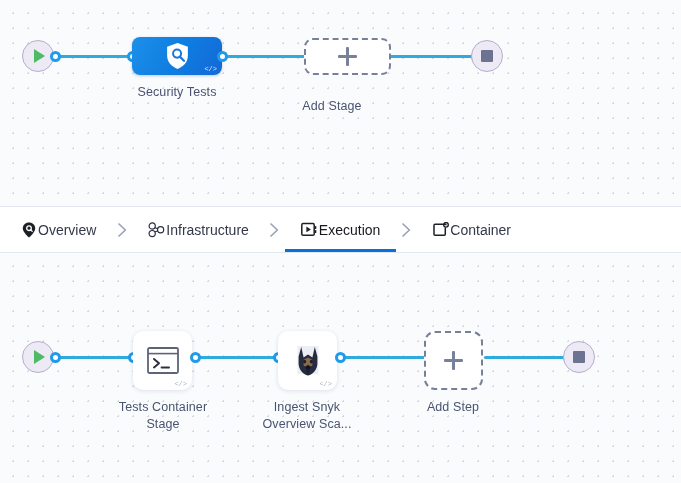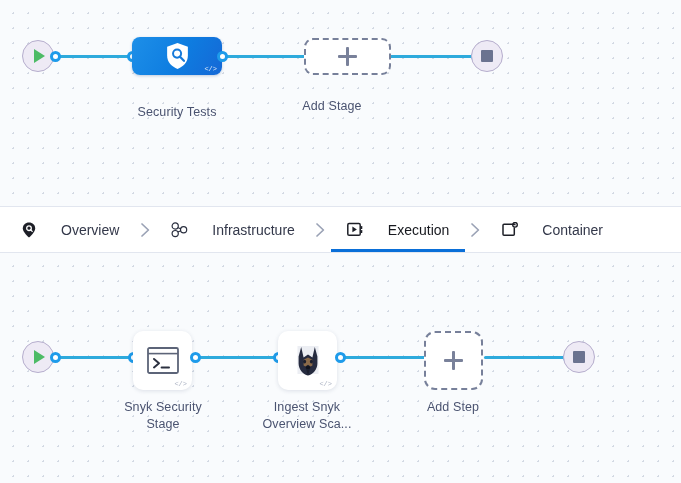--- a/index.html
+++ b/index.html
@@ -156,21 +156,21 @@
     border-top: 1px solid #e2e6ef;
     border-bottom: 1px solid #e2e6ef;
     box-sizing: border-box;
     display: flex;
     align-items: stretch;
     padding-left: 16px;
   }
   .tab {
     display: flex;
     align-items: center;
-    gap: 24px;
+    gap: 1px;
     padding: 0 4px;
     position: relative;
     cursor: pointer;
   }
   .tab-label {
     font-size: 14px;
     color: #33384a;
     white-space: nowrap;
   }
   .tab.active .tab-label { font-weight: normal; color: #17191f; }
@@ -207,21 +207,21 @@
   <div class="dot" style="left:127px; top:51px;"></div>
   <div class="stage-node" id="security-tests-node" style="left:132px; top:37px;">
     <svg width="25" height="28" viewBox="0 0 24 27">
       <path d="M12 1 L22 4.6 V13 C22 19.6 17.4 23.8 12 26 C6.6 23.8 2 19.6 2 13 V4.6 Z" fill="#ffffff"></path>
       <circle cx="11.6" cy="11.2" r="3.9" fill="none" stroke="#1579da" stroke-width="1.9"></circle>
       <line x1="14.4" y1="14.2" x2="18.2" y2="18.2" stroke="#1579da" stroke-width="2.1" stroke-linecap="round"></line>
     </svg>
     <span class="code-tag">&lt;/&gt;</span>
   </div>
   <div class="dot" style="left:217px; top:51px;"></div>
-  <div class="caption" style="left:97px; top:104px; width:160px;">Security Tests</div>
+  <div class="caption" style="left:97px; top:84px; width:160px;">Security Tests</div>
 
   <div class="add-node" id="add-stage-node" style="left:304px; top:38px;">
     <div class="plus"></div>
   </div>
   <div class="caption" style="left:252px; top:98px; width:160px;">Add Stage</div>
 
   <div class="dot" style="left:471px; top:51px;"></div>
   <div class="terminal" style="left:471px; top:40px;">
     <div class="stop-sq"></div>
   </div>
@@ -312,21 +312,21 @@
     <svg width="32" height="27" viewBox="0 0 32 27">
       <rect x="1" y="1" width="30" height="25" rx="1.5" fill="#ffffff" stroke="#5c6478" stroke-width="1.8"></rect>
       <line x1="1" y1="6.6" x2="31" y2="6.6" stroke="#5c6478" stroke-width="1.6"></line>
       <polyline points="7,12 12,16.2 7,20.4" fill="none" stroke="#2b3040" stroke-width="2" stroke-linecap="round" stroke-linejoin="round"></polyline>
       <line x1="14.6" y1="20.6" x2="22" y2="20.6" stroke="#2b3040" stroke-width="2" stroke-linecap="round"></line>
     </svg>
     <span class="code-tag dark">&lt;/&gt;</span>
   </div>
   <div class="dot" style="left:190px; top:99px;"></div>
   <div class="caption" style="left:93px; top:146px; width:140px;">
-    <div>Snyk Security</div>
+    <div>Tests Container</div>
     <div>Stage</div>
   </div>
 
   <div class="dot" style="left:273px; top:99px;"></div>
   <div class="step-node" style="left:278px; top:78px;">
     <svg width="30" height="34" viewBox="0 0 30 34">
       <rect x="4.5" y="2" width="21" height="28" fill="#eceef3"></rect>
       <path d="M8.2 3 L10.6 13.4 L15 10.4 L19.4 13.4 L21.8 3 L24.4 12.5 L24.4 19.5
                C24.4 25 20.2 30.6 15 31.6 C9.8 30.6 5.6 25 5.6 19.5 L5.6 12.5 Z" fill="#262b3f"></path>
       <path d="M10.6 15.8 L15 13.4 L19.4 15.8 L19.4 21.5 L15 24 L10.6 21.5 Z" fill="#8a6a4a"></path>

